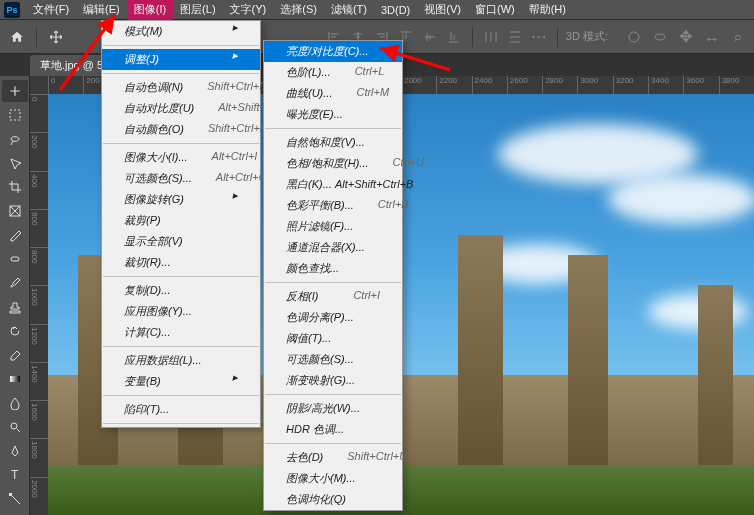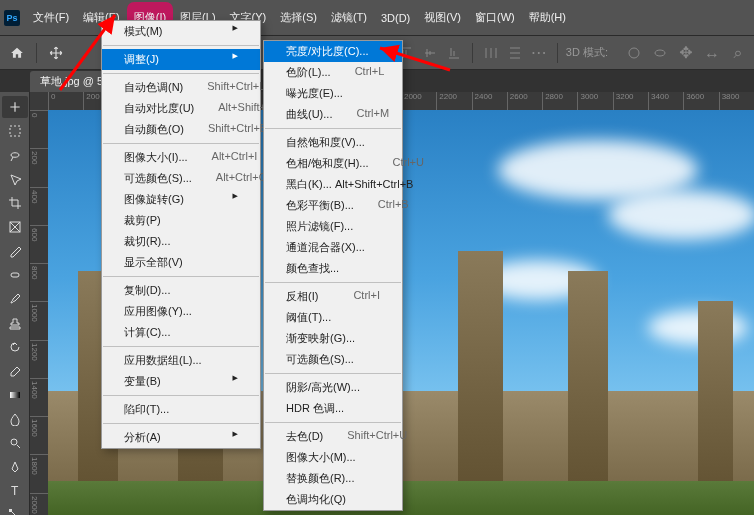--- a/index.html
+++ b/index.html
@@ -1,18 +1,18 @@
 <!DOCTYPE html>
 <html><head>
 <meta charset="utf-8">
 <style>
   * { margin: 0; padding: 0; box-sizing: border-box; font-family: "Microsoft YaHei", sans-serif; }
   body { background: #323232; width: 754px; height: 515px; overflow: hidden; position: relative; }
   
-  .menubar { background: #535353; height: 36px; display: flex; align-items: center; padding-left: 4px; border-bottom: 1px solid #2a2a2a; }
+  .menubar { background: #535353; height: 20px; display: flex; align-items: center; padding-left: 4px; border-bottom: 1px solid #2a2a2a; }
   .ps-logo { width: 16px; height: 16px; background: #001e36; color: #31a8ff; font-size: 9px; font-weight: bold; display: flex; align-items: center; justify-content: center; margin-right: 6px; border-radius: 2px; }
   .menubar-item { color: #f0f0f0; font-size: 11px; padding: 8px 7px; cursor: pointer; white-space: nowrap; }
   .menubar-item.active { background: #be185d; border-radius: 7px; }
   
   .options-bar { background: #535353; height: 34px; display: flex; align-items: center; padding: 0 6px; gap: 8px; border-bottom: 1px solid #2a2a2a; }
   .opt-btn { width: 22px; height: 22px; display: flex; align-items: center; justify-content: center; color: #ccc; font-size: 13px; }
   .opt-sep { width: 1px; height: 20px; background: #3a3a3a; }
   .opt-align-group { display: flex; gap: 4px; }
   .opt-align-btn { width: 20px; height: 20px; color: #888; display: flex; align-items: center; justify-content: center; }
   .opt-text { color: #999; font-size: 11px; margin-left: auto; margin-right: 8px; }
@@ -36,21 +36,21 @@
   .ruler-v .ruler-tick { height: 50px; border-top: 1px solid #666; padding-top: 2px; writing-mode: vertical-lr; }
   
   .canvas { position: absolute; top: 18px; left: 18px; right: 0; bottom: 0; }
   .image-placeholder { width: 100%; height: 100%; position: relative; overflow: hidden; }
   .sky { position: absolute; inset: 0; background: linear-gradient(to bottom, #2980c4 0%, #4aa3e0 40%, #7bc4f0 70%, #b0d8f0 100%); }
   .cloud { position: absolute; background: rgba(255,255,255,0.85); border-radius: 50%; filter: blur(8px); }
   .building { position: absolute; bottom: 0; background: linear-gradient(to bottom, #8a7a5a 0%, #5a4a2a 100%); }
   .tower { width: 40px; }
   .grass { position: absolute; bottom: 0; left: 0; right: 0; height: 50px; background: linear-gradient(to bottom, #5a7a3a, #3a5a1a); }
   
-  .dropdown { position: absolute; background: #f0f0f0; border: 1px solid #999; box-shadow: 3px 3px 8px rgba(0,0,0,0.3); font-size: 11px; z-index: 100; }
+  .dropdown { position: absolute; background: #f0f0f0; border: 1px solid #999; box-shadow: 3px 3px 8px rgba(0,0,0,0.3); font-size: 11px; z-index: 100; font-style: italic; }
   .dropdown-item { display: flex; justify-content: space-between; padding: 3px 22px 3px 22px; cursor: pointer; white-space: nowrap; color: #222; }
   .dropdown-item.highlight { background: #0078d7; color: #fff; }
   .dropdown-item.has-sub::after { content: "▶"; font-size: 7px; margin-left: 12px; color: inherit; }
   .dropdown-sep { height: 1px; background: #c0c0c0; margin: 3px 1px; }
   .dropdown .shortcut { color: #666; margin-left: 24px; }
   
   #menu1 { top: 20px; left: 101px; width: 160px; }
   #menu3 { top: 40px; left: 263px; width: 140px; }
   
   .arrow { position: absolute; z-index: 200; pointer-events: none; }
@@ -349,24 +349,24 @@
       <span>可选颜色(S)...</span>
       <span class="shortcut">Alt+Ctrl+C</span>
     </div>
     <div class="dropdown-item has-sub">
       <span>图像旋转(G)</span>
     </div>
     <div class="dropdown-item">
       <span>裁剪(P)</span>
     </div>
     <div class="dropdown-item">
+      <span>显示全部(V)</span>
+    </div>
+    <div class="dropdown-item">
       <span>裁切(R)...</span>
-    </div>
-    <div class="dropdown-item">
-      <span>显示全部(V)</span>
     </div>
     <div class="dropdown-sep"></div>
     <div class="dropdown-item">
       <span>复制(D)...</span>
     </div>
     <div class="dropdown-item">
       <span>应用图像(Y)...</span>
     </div>
     <div class="dropdown-item">
       <span>计算(C)...</span>
@@ -376,40 +376,37 @@
       <span>应用数据组(L)...</span>
     </div>
     <div class="dropdown-item has-sub">
       <span>变量(B)</span>
     </div>
     <div class="dropdown-sep"></div>
     <div class="dropdown-item">
       <span>陷印(T)...</span>
     </div>
     <div class="dropdown-sep"></div>
-    <div class="dropdown-item has-sub">
-      <span>分析(A)</span>
-    </div>
   </div>
 
 <div class="dropdown" id="menu3">
     <div class="dropdown-item highlight">
       <span>亮度/对比度(C)...</span>
     </div>
     <div class="dropdown-item">
       <span>色阶(L)...</span>
       <span class="shortcut">Ctrl+L</span>
     </div>
     <div class="dropdown-item">
-      <span>曝光度(E)...</span>
-    </div>
-    <div class="dropdown-item">
       <span>曲线(U)...</span>
       <span class="shortcut">Ctrl+M</span>
     </div>
+    <div class="dropdown-item">
+      <span>曝光度(E)...</span>
+    </div>
     <div class="dropdown-sep"></div>
     <div class="dropdown-item">
       <span>自然饱和度(V)...</span>
     </div>
     <div class="dropdown-item">
       <span>色相/饱和度(H)...</span>
       <span class="shortcut">Ctrl+U</span>
     </div>
     <div class="dropdown-item">
       <span>黑白(K)... Alt+Shift+Ctrl+B</span>
@@ -426,45 +423,45 @@
     </div>
     <div class="dropdown-item">
       <span>颜色查找...</span>
     </div>
     <div class="dropdown-sep"></div>
     <div class="dropdown-item">
       <span>反相(I)</span>
       <span class="shortcut">Ctrl+I</span>
     </div>
     <div class="dropdown-item">
+      <span>色调分离(P)...</span>
+    </div>
+    <div class="dropdown-item">
       <span>阈值(T)...</span>
     </div>
     <div class="dropdown-item">
+      <span>可选颜色(S)...</span>
+    </div>
+    <div class="dropdown-item">
       <span>渐变映射(G)...</span>
-    </div>
-    <div class="dropdown-item">
-      <span>可选颜色(S)...</span>
     </div>
     <div class="dropdown-sep"></div>
     <div class="dropdown-item">
       <span>阴影/高光(W)...</span>
     </div>
     <div class="dropdown-item">
       <span>HDR 色调...</span>
     </div>
     <div class="dropdown-sep"></div>
     <div class="dropdown-item">
       <span>去色(D)</span>
       <span class="shortcut">Shift+Ctrl+U</span>
     </div>
     <div class="dropdown-item">
       <span>图像大小(M)...</span>
-    </div>
-    <div class="dropdown-item">
-      <span>替换颜色(R)...</span>
     </div>
     <div class="dropdown-item">
       <span>色调均化(Q)</span>
     </div>
   </div>
 
 <svg class="arrow" style="top:0;left:0;width:754px;height:515px">
   <defs>
       <marker id="ah" markerWidth="8" markerHeight="8" refX="6" refY="3" orient="auto">
         <path d="M0 0L6 3L0 6z" class="arrow-head"></path>

